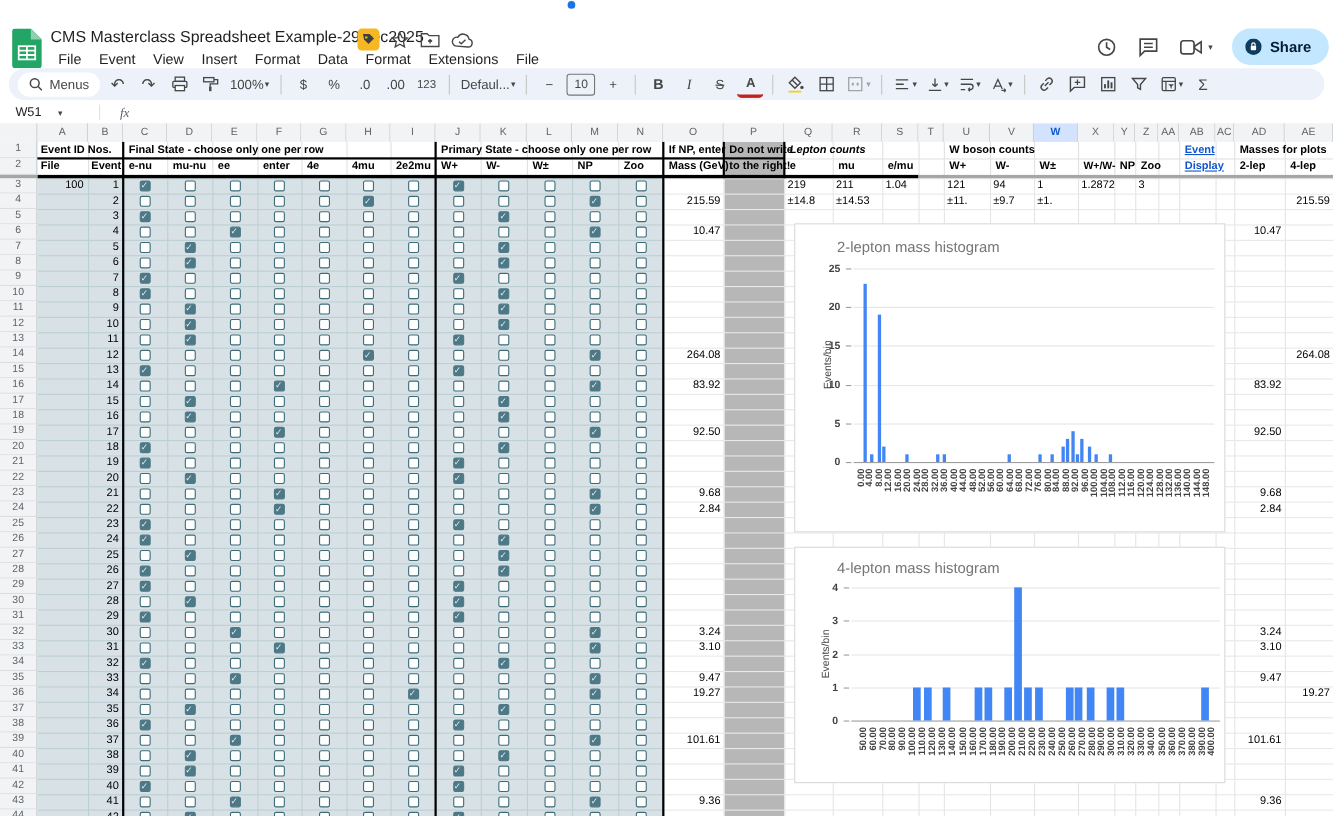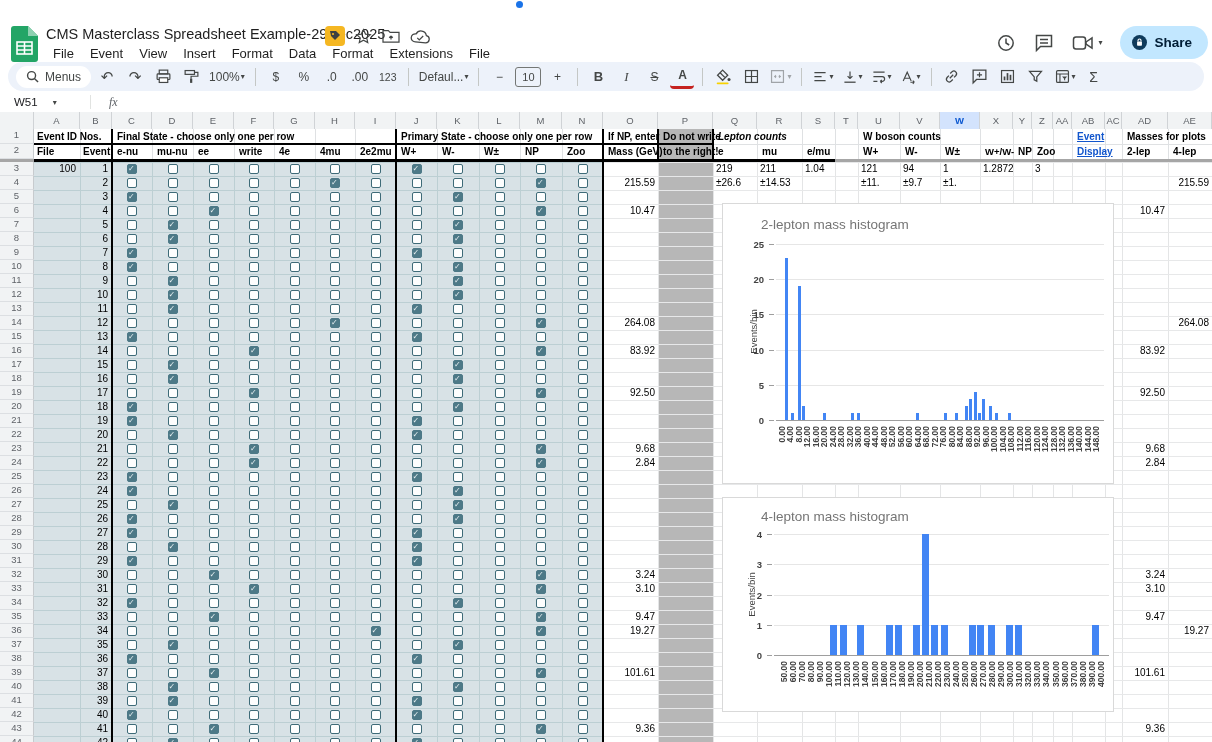--- a/index.html
+++ b/index.html
@@ -527,21 +527,21 @@
       <div class="abs " style="left: 34px; top: 47px; width: 801px; height: 3px; background: rgb(0, 0, 0);"></div>
       <div class="abs " style="left: 835px; top: 47px; width: 377px; height: 3px; background: rgb(166, 166, 166);"></div>
       <div class="abs " style="left: 0px; top: 47px; width: 34px; height: 3px; background: rgb(166, 166, 166);"></div>
       <div class="abs hcell" style="left: 34px; top: 17px; width: 78px; height: 15px; line-height: 15px;">Event ID Nos.</div>
       <div class="abs hcell" style="left: 34px; top: 32px; width: 46px; height: 15px; line-height: 15px;">File</div>
       <div class="abs hcell" style="left: 80px; top: 32px; width: 32px; height: 15px; line-height: 15px;">Event</div>
       <div class="abs hcell" style="left: 114px; top: 17px; width: 282px; height: 15px; line-height: 15px;">Final State - choose only one per row</div>
       <div class="abs hcell" style="left: 114px; top: 32px; width: 38px; height: 15px; line-height: 15px;">e-nu</div>
       <div class="abs hcell" style="left: 154px; top: 32px; width: 39px; height: 15px; line-height: 15px;">mu-nu</div>
       <div class="abs hcell" style="left: 195px; top: 32px; width: 39px; height: 15px; line-height: 15px;">ee</div>
-      <div class="abs hcell" style="left: 236px; top: 32px; width: 38px; height: 15px; line-height: 15px;">write</div>
+      <div class="abs hcell" style="left: 236px; top: 32px; width: 38px; height: 15px; line-height: 15px;">enter</div>
       <div class="abs hcell" style="left: 276px; top: 32px; width: 39px; height: 15px; line-height: 15px;">4e</div>
       <div class="abs hcell" style="left: 317px; top: 32px; width: 38px; height: 15px; line-height: 15px;">4mu</div>
       <div class="abs hcell" style="left: 357px; top: 32px; width: 39px; height: 15px; line-height: 15px;">2e2mu</div>
       <div class="abs hcell" style="left: 398px; top: 17px; width: 205px; height: 15px; line-height: 15px;">Primary State - choose only one per row</div>
       <div class="abs hcell" style="left: 398px; top: 32px; width: 39px; height: 15px; line-height: 15px;">W+</div>
       <div class="abs hcell" style="left: 439px; top: 32px; width: 40px; height: 15px; line-height: 15px;">W-</div>
       <div class="abs hcell" style="left: 481px; top: 32px; width: 39px; height: 15px; line-height: 15px;">W±</div>
       <div class="abs hcell" style="left: 522px; top: 32px; width: 40px; height: 15px; line-height: 15px;">NP</div>
       <div class="abs hcell" style="left: 564px; top: 32px; width: 39px; height: 15px; line-height: 15px;">Zoo</div>
       <div class="abs hcell" style="left: 605px; top: 17px; width: 53px; height: 15px; line-height: 15px;">If NP, enter</div>
@@ -560,21 +560,21 @@
       <div class="abs hcell" style="left: 1015px; top: 32px; width: 19px; height: 15px; line-height: 15px;">NP</div>
       <div class="abs hcell" style="left: 1034px; top: 32px; width: 21px; height: 15px; line-height: 15px;">Zoo</div>
       <div class="abs hcell link" style="left: 1074px; top: 17px; width: 41px; height: 15px; line-height: 15px;">Event</div>
       <div class="abs hcell link" style="left: 1074px; top: 32px; width: 41px; height: 15px; line-height: 15px;">Display</div>
       <div class="abs hcell" style="left: 1124px; top: 17px; width: 88px; height: 15px; line-height: 15px;">Masses for plots</div>
       <div class="abs hcell" style="left: 1124px; top: 32px; width: 46px; height: 15px; line-height: 15px;">2-lep</div>
       <div class="abs hcell" style="left: 1170px; top: 32px; width: 44px; height: 15px; line-height: 15px;">4-lep</div>
       <div class="abs vcell" style="left: 713px; top: 50px; width: 44px; height: 14px; line-height: 14px;">219</div>
       <div class="abs vcell" style="left: 757px; top: 50px; width: 45px; height: 14px; line-height: 14px;">211</div>
       <div class="abs vcell" style="left: 802px; top: 50px; width: 33px; height: 14px; line-height: 14px;">1.04</div>
-      <div class="abs vcell" style="left: 713px; top: 64px; width: 44px; height: 14px; line-height: 14px;">±26.6</div>
+      <div class="abs vcell" style="left: 713px; top: 64px; width: 44px; height: 14px; line-height: 14px;">±14.8</div>
       <div class="abs vcell" style="left: 757px; top: 64px; width: 45px; height: 14px; line-height: 14px;">±14.53</div>
       <div class="abs vcell" style="left: 858px; top: 50px; width: 42px; height: 14px; line-height: 14px;">121</div>
       <div class="abs vcell" style="left: 900px; top: 50px; width: 40px; height: 14px; line-height: 14px;">94</div>
       <div class="abs vcell" style="left: 940px; top: 50px; width: 40px; height: 14px; line-height: 14px;">1</div>
       <div class="abs vcell" style="left: 980px; top: 50px; width: 33px; height: 14px; line-height: 14px;">1.28723404</div>
       <div class="abs vcell" style="left: 1032px; top: 50px; width: 21px; height: 14px; line-height: 14px;">3</div>
       <div class="abs vcell" style="left: 858px; top: 64px; width: 42px; height: 14px; line-height: 14px;">±11.</div>
       <div class="abs vcell" style="left: 900px; top: 64px; width: 40px; height: 14px; line-height: 14px;">±9.7</div>
       <div class="abs vcell" style="left: 940px; top: 64px; width: 40px; height: 14px; line-height: 14px;">±1.</div>
       <div class="abs rnum" style="left: 34px; top: 50px; width: 46px; height: 14px; line-height: 14px;">100</div>

